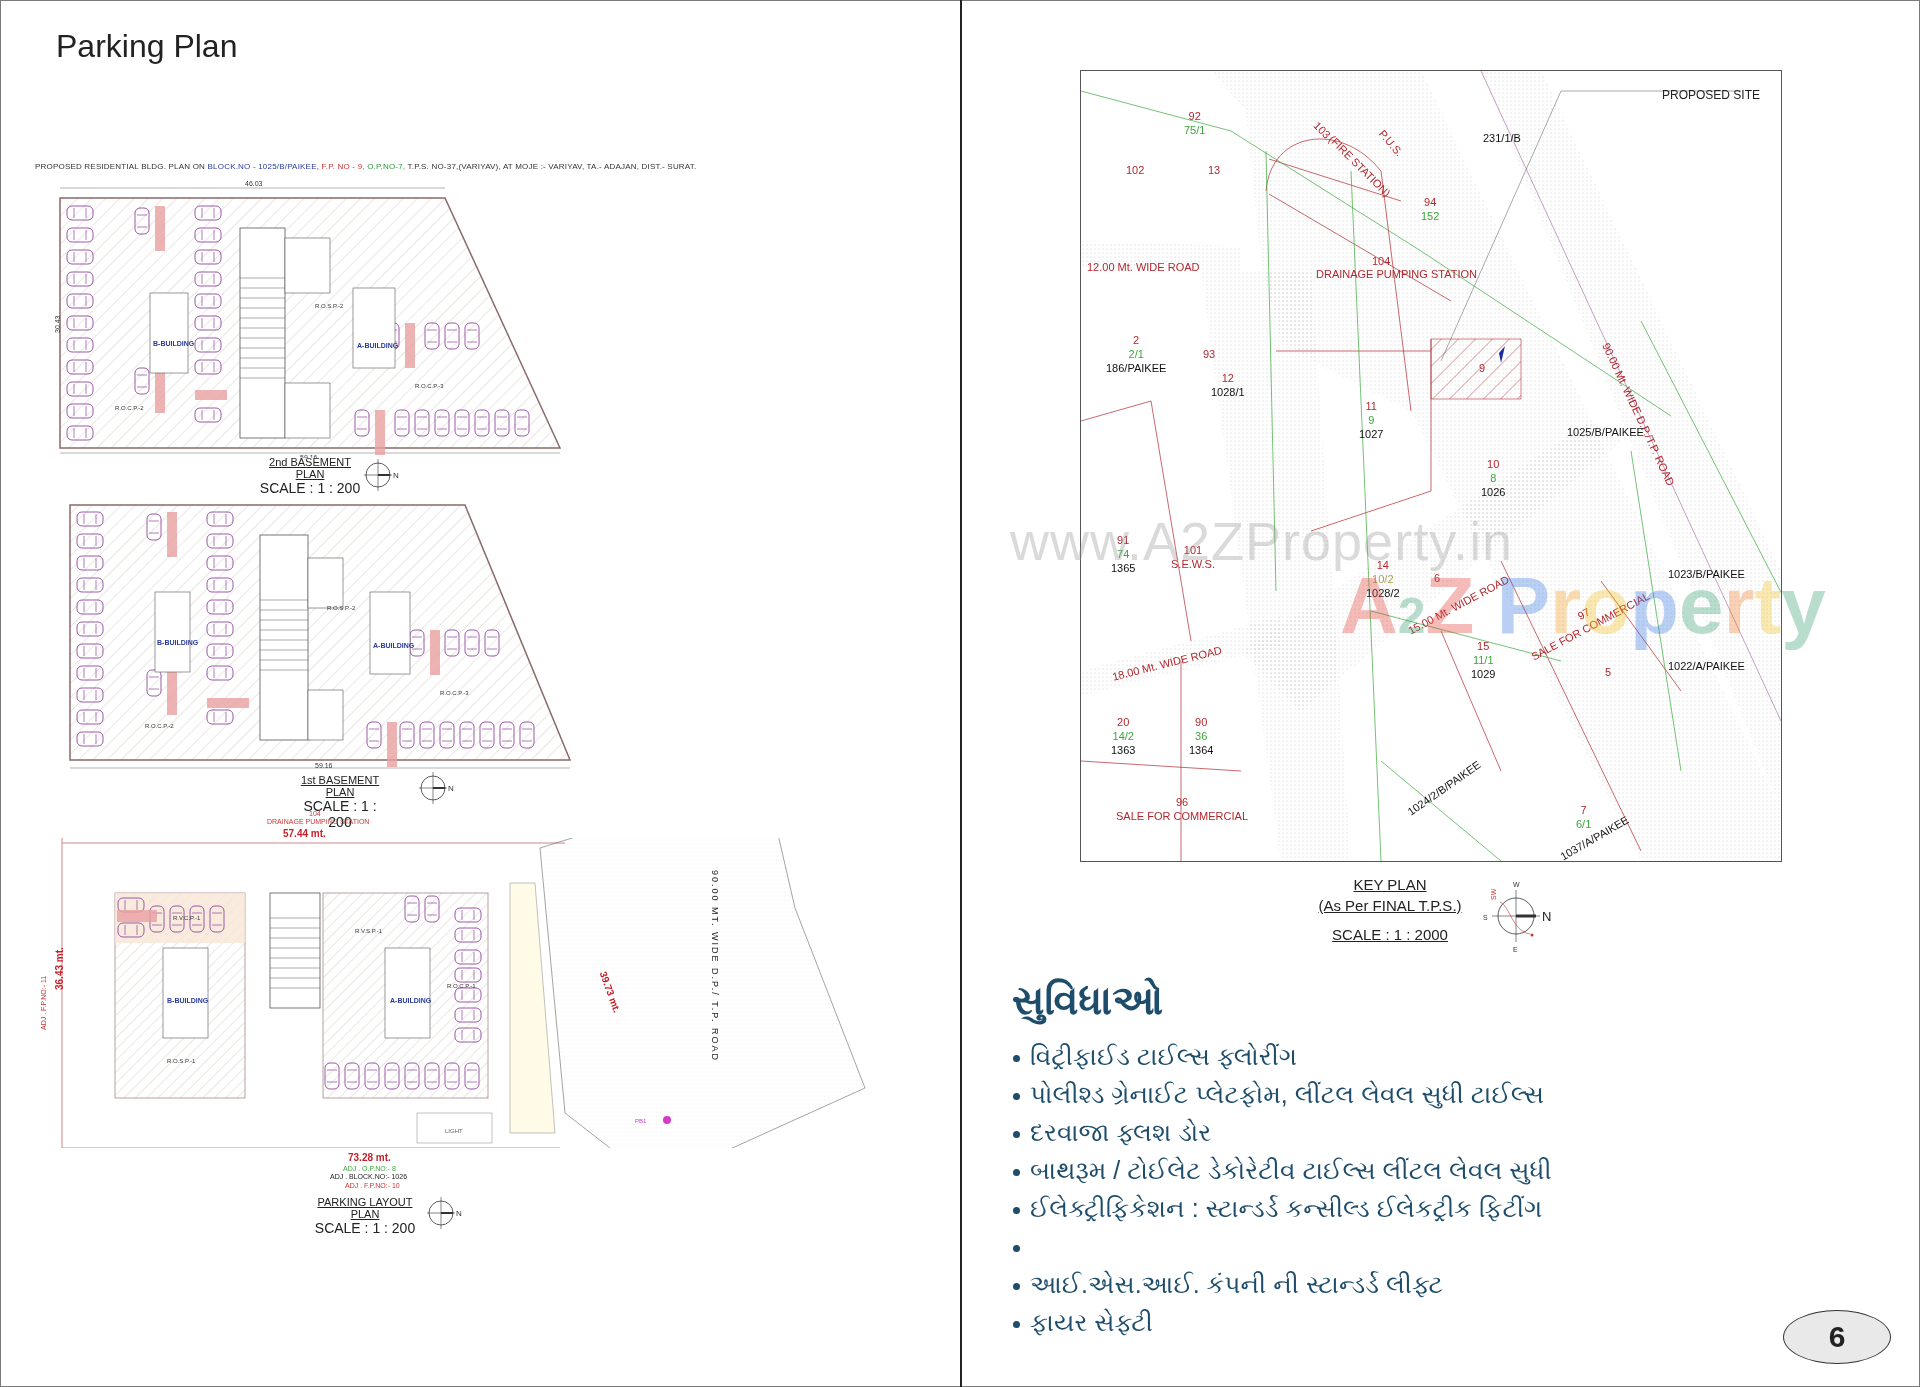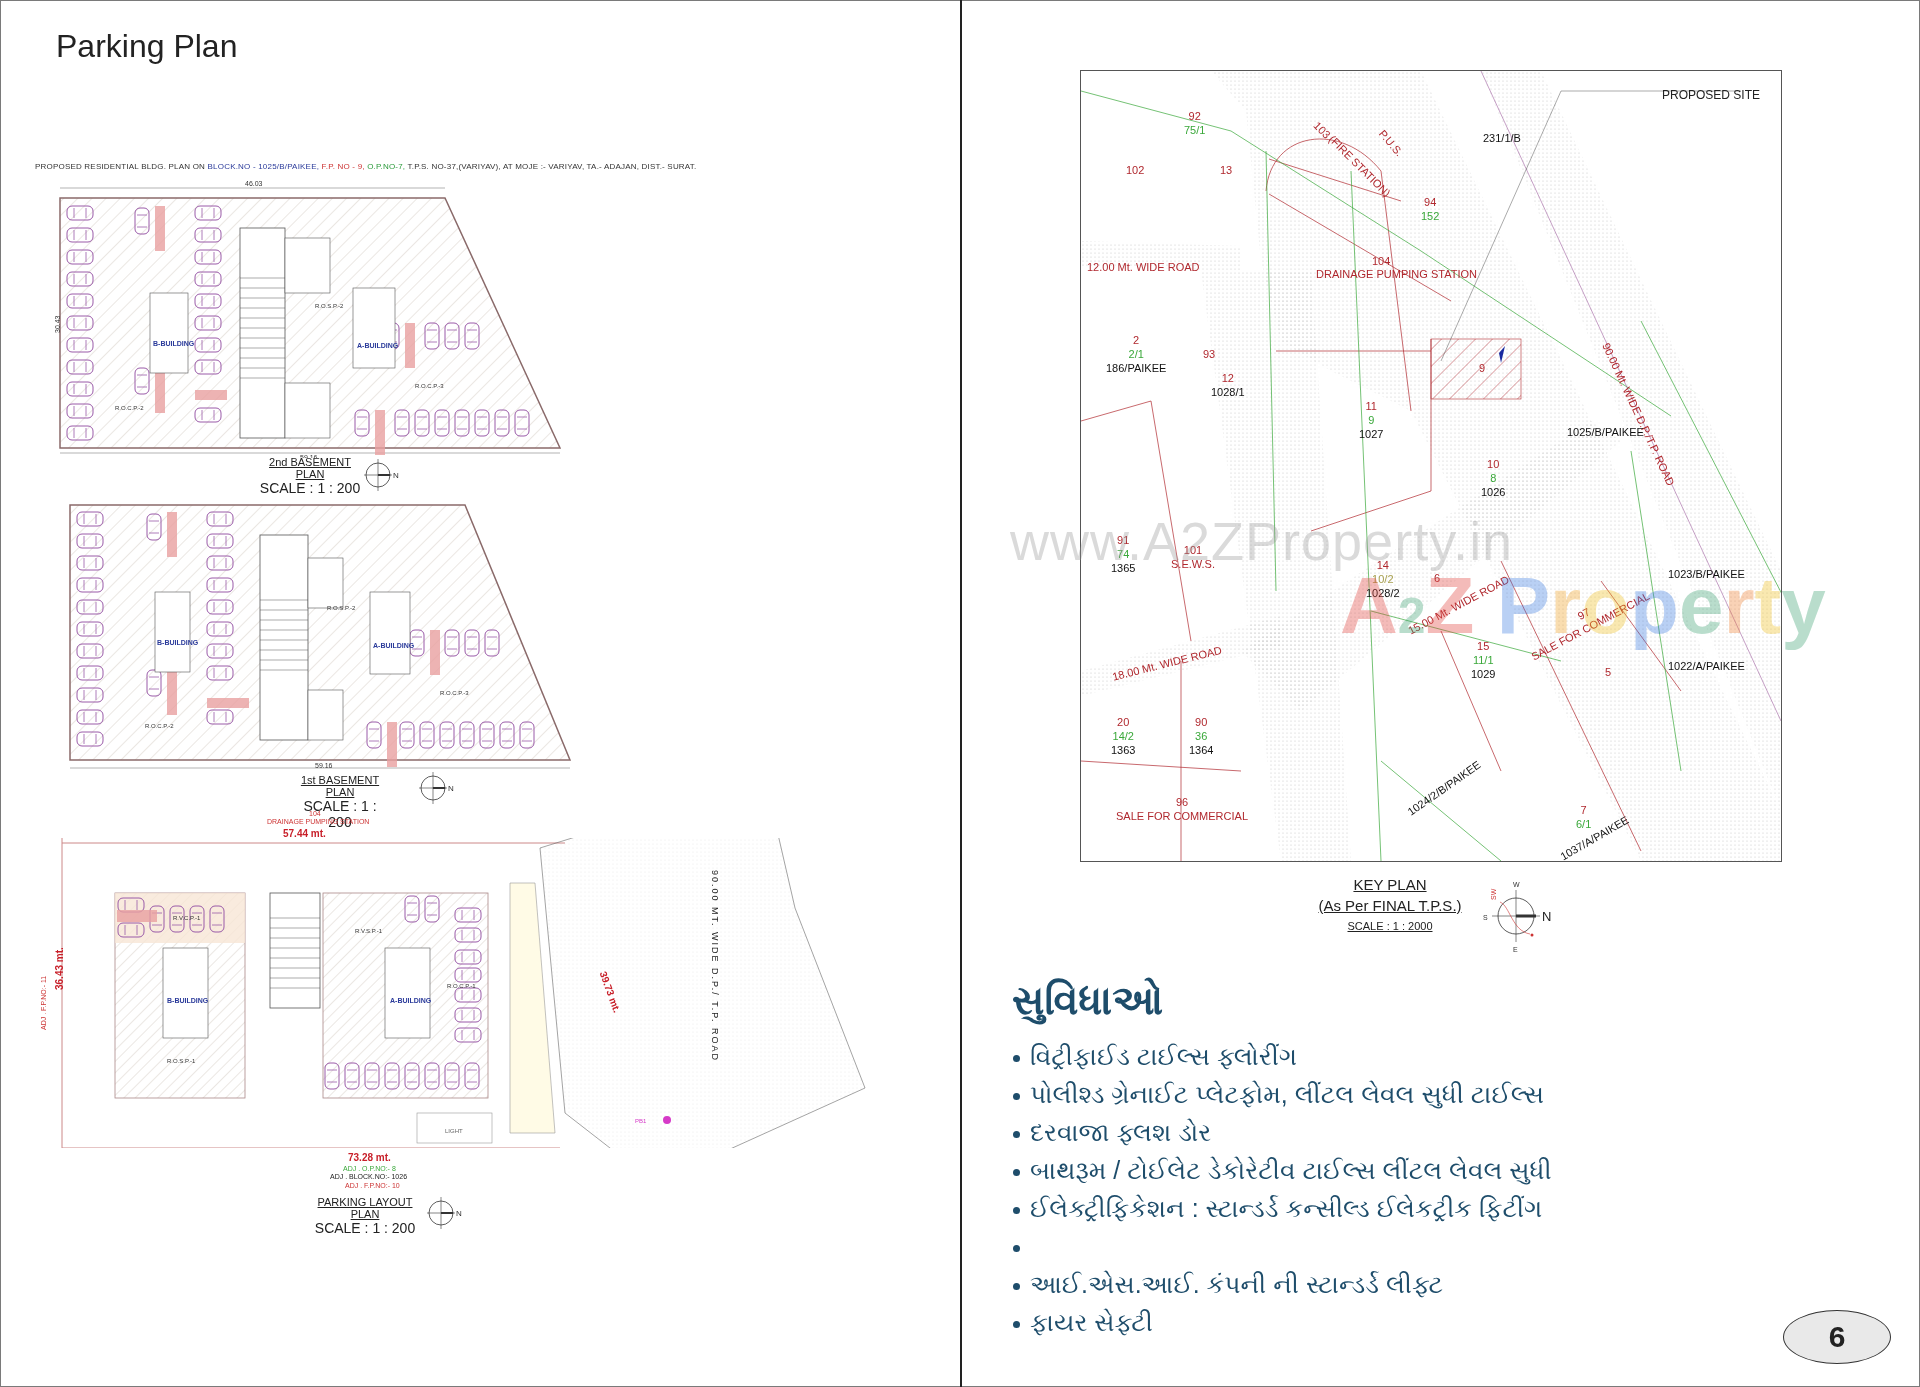--- a/index.html
+++ b/index.html
@@ -20,21 +20,21 @@
   .keyplan svg{position:absolute;left:0;top:0;}
   .kp-label{position:absolute;font-size:11px;white-space:nowrap;line-height:14px;text-align:center;}
   .kp-red{color:#b0282e}.kp-green{color:#3aa83a}.kp-black{color:#111}
   .kp-road{position:absolute;font-size:11px;color:#b0282e;white-space:nowrap;}
   .watermark1{position:absolute;left:1010px;top:510px;font-size:54px;color:rgba(150,150,150,0.35);white-space:nowrap;letter-spacing:1px;}
   .watermark2{position:absolute;left:1340px;top:560px;font-size:80px;font-weight:bold;white-space:nowrap;}
   .watermark2 span{opacity:0.35;}
   .kp-caption{position:absolute;left:1310px;top:876px;text-align:center;width:160px;}
   .kp-caption .t1{font-size:15px;color:#222;text-decoration:underline;}
   .kp-caption .t2{font-size:15px;color:#222;text-decoration:underline;margin-top:4px;}
-  .kp-caption .t3{font-size:11px;color:#222;text-decoration:underline;margin-top:6px;}
+  .kp-caption .t3{font-size:15px;color:#222;text-decoration:underline;margin-top:12px;}
   .amen-title{position:absolute;left:1012px;top:978px;font-size:40px;font-weight:bold;color:#1e4d6b;}
   .amen-list{position:absolute;left:1012px;top:1036px;margin:1px;padding:0;list-style:none;}
   .amen-list li{font-size:25px;color:#1e4d6b;height:38px;line-height:38px;white-space:nowrap;}
   .amen-list li .b{display:inline-block;width:7px;height:7px;border-radius:50%;background:#1e4d6b;margin-right:10px;vertical-align:middle;}
   .page-num{position:absolute;left:1783px;top:1310px;width:106px;height:52px;border:1px solid #333;border-radius:50%;background:#e9e9e9;text-align:center;line-height:52px;font-size:30px;font-weight:bold;color:#222;}
   .proposed{position:absolute;left:1662px;top:88px;font-size:12px;color:#222;}
   .compass{position:absolute;}
 </style>
 </head>
 <body>
@@ -375,21 +375,21 @@
       <line x1="300" y1="690" x2="420" y2="790"></line>
       <line x1="550" y1="380" x2="600" y2="700"></line>
     </g>
     <line x1="400" y1="0" x2="700" y2="650" stroke="#a060a0" stroke-width="0.6"></line>
     <line x1="360" y1="290" x2="480" y2="20" stroke="#555" stroke-width="0.5"></line>
     <line x1="480" y1="20" x2="660" y2="20" stroke="#555" stroke-width="0.5"></line>
     <polygon points="418,282 424,275 420,292" fill="#1a2aa0"></polygon>
   </svg>
   <div class="kp-label kp-red" style="left:103px;top:14px;margin-top:24px;"><span>92</span><br><span class="kp-green">75/1</span></div>
   <div class="kp-label kp-red" style="left:45px;top:92px;">102</div>
-  <div class="kp-label kp-red" style="left:139px;top:92px;">13</div>
+  <div class="kp-label kp-red" style="left:127px;top:92px;">13</div>
   <div class="kp-label kp-red" style="left:232px;top:52px;transform:rotate(45deg);">103</div>
   <div class="kp-label kp-red" style="left:295px;top:65px;transform:rotate(50deg);">P.U.S.</div>
   <div class="kp-label kp-red" style="left:238px;top:88px;transform:rotate(45deg);">(FIRE STATION)</div>
   <div class="kp-label kp-black" style="left:402px;top:60px;">231/1/B</div>
   <div class="kp-label kp-red" style="left:340px;top:124px;"><span>94</span><br><span class="kp-green">152</span></div>
   <div class="kp-label kp-red" style="left:291px;top:183px;">104</div>
   <div class="kp-label kp-red" style="left:235px;top:196px;">DRAINAGE PUMPING STATION</div>
   <div class="kp-road" style="left:6px;top:190px;">12.00 Mt. WIDE ROAD</div>
   <div class="kp-label kp-red" style="left:25px;top:262px;"><span>2</span><br><span class="kp-green">2/1</span><br><span class="kp-black">186/PAIKEE</span></div>
   <div class="kp-label kp-red" style="left:122px;top:276px;">93</div>

